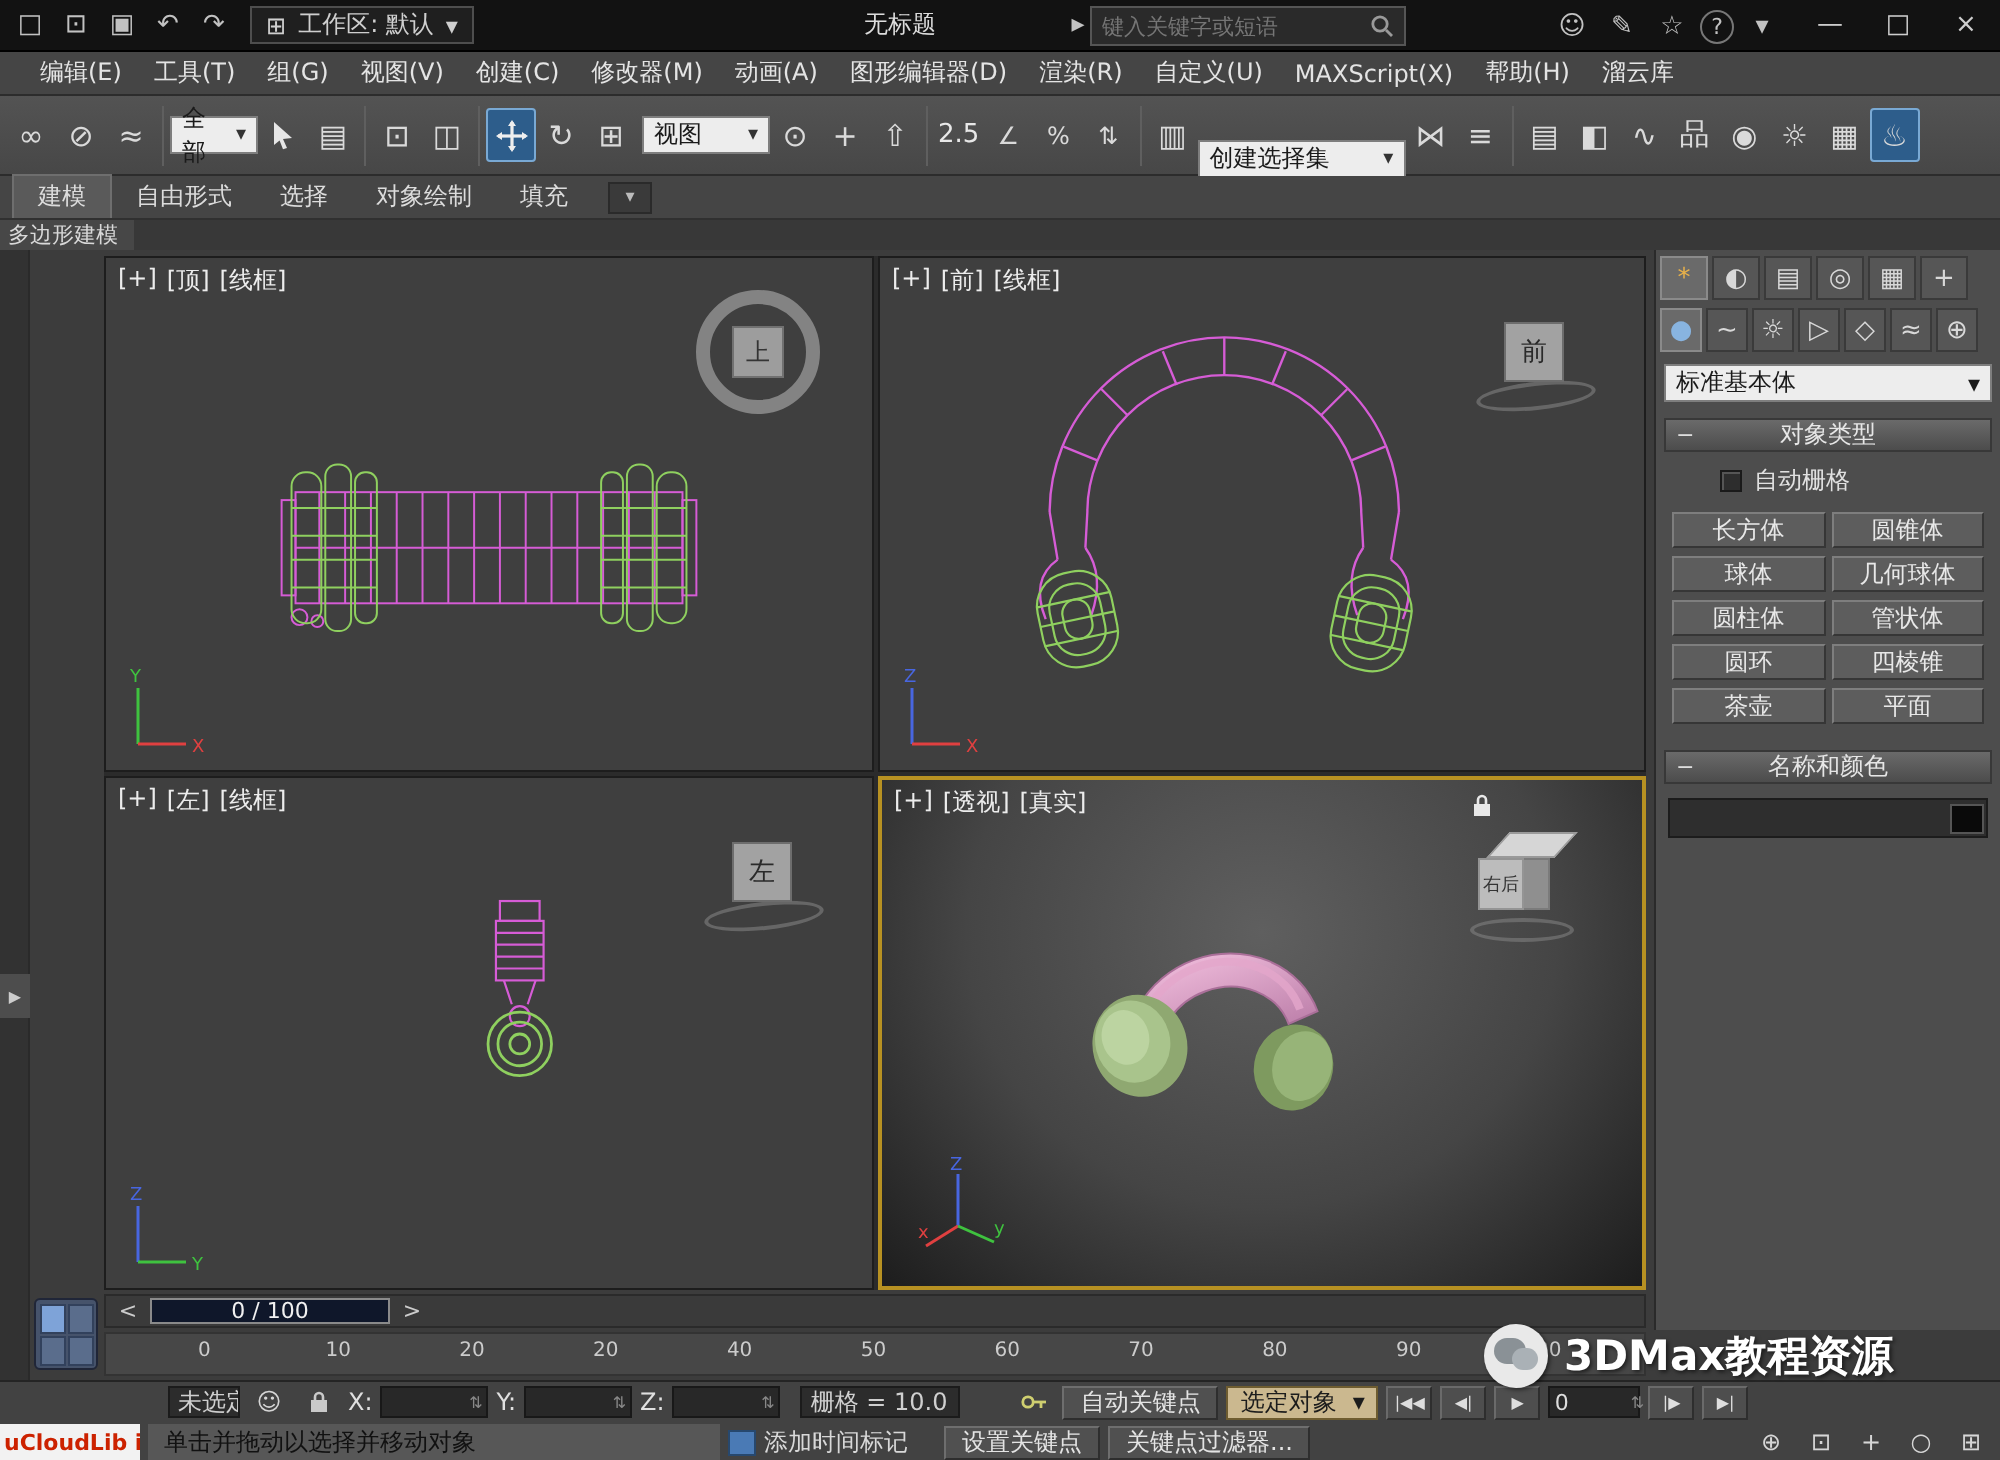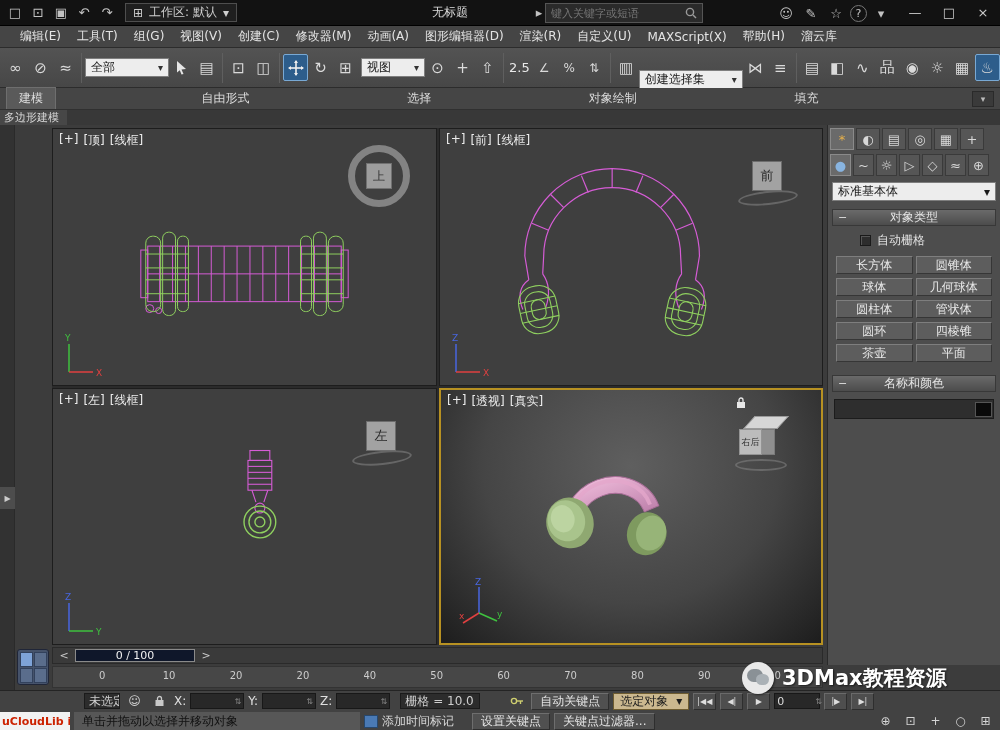--- a/index.html
+++ b/index.html
@@ -25,21 +25,21 @@
 #toolbar{position:absolute;left:0;top:48px;width:1000px;height:40px;background:linear-gradient(#535353,#474747);border-bottom:1px solid #2c2c2c;display:flex;align-items:center;padding:0 3px;}
 .ticon{width:25px;height:27px;display:flex;align-items:center;justify-content:center;color:#dadada;font-size:15px;border-radius:2px;flex:0 0 auto;}
 .ticon.sm{font-size:12px;}
 .ticon.active{background:#2d5d8b;border:1px solid #79a9d4;}
 .tsep{width:1px;height:30px;background:#5f5f5f;margin:0 3px;flex:0 0 auto;}
 .tdrop{height:19px;background:#ededed;color:#1a1a1a;border:1px solid #7e7e7e;display:flex;align-items:center;justify-content:space-between;padding:0 5px;gap:6px;font-size:12px;flex:0 0 auto;}
 .tdrop .car{color:#333;font-size:10px;}
 .snaplab{font-size:13px;color:#e8e8e8;padding:0 2px;}
 
 
-#ribbon{position:absolute;left:0;top:88px;width:1000px;height:22px;background:#454545;display:flex;align-items:flex-end;padding:0 6px;border-bottom:1px solid #303030;justify-content:space-between;}
+#ribbon{position:absolute;left:0;top:88px;width:1000px;height:22px;background:#454545;display:flex;align-items:flex-end;padding:0 6px;border-bottom:1px solid #303030;}
 .rtab{padding:2px 12px;color:#dcdcdc;}
 .rtab.active{background:#5a5a5a;border:1px solid #6e6e6e;border-bottom:none;}
 .rcaret{width:22px;height:16px;background:#3a3a3a;border:1px solid #2a2a2a;display:flex;align-items:center;justify-content:center;margin:0 0 2px 8px;color:#bbb;font-size:9px;}
 #ribbon-sub{position:absolute;left:0;top:110px;width:1000px;height:15px;background:#383838;display:flex;}
 .rsub-tab{padding:0 8px;background:#474747;color:#d8d8d8;font-size:11px;line-height:15px;margin-left:-4px;}
 
 
 #left-strip{position:absolute;left:0;top:125px;width:15px;height:565px;background:#323232;border-right:1px solid #2a2a2a;}
 #strip-arrow{position:absolute;left:0;top:487px;width:15px;height:22px;background:#4d4d4d;color:#ccc;font-size:8px;display:flex;align-items:center;justify-content:center;}
 #layout-icon{position:absolute;left:17px;top:649px;width:32px;height:36px;background:#46536b;border:1px solid #202638;border-radius:3px;display:grid;grid-template-columns:13px 13px;grid-template-rows:15px 15px;gap:1px;padding:2px;}
@@ -169,21 +169,21 @@
     <span class="menu-item">MAXScript(X)</span>
     <span class="menu-item">帮助(H)</span>
     <span class="menu-item">溜云库</span>
   </div>
 
   <div id="toolbar">
     <span class="ticon">∞</span>
     <span class="ticon">⊘</span>
     <span class="ticon">≈</span>
     <span class="tsep"></span>
-    <div class="tdrop" style="width:84px;">
+    <div class="tdrop" style="width:44px;">
       <span>全部</span>
         <span class="car">▾</span>
     </div>
     <span class="ticon">
       <svg width="13" height="15" viewBox="0 0 13 15">
           <path d="M2,1 L11,9 L6.5,9.5 L8.5,14 L6.5,14.6 L4.8,10.2 L2,12.5 Z" fill="#e6e6e6"></path>
         </svg>
     </span>
     <span class="ticon">▤</span>
     <span class="tsep"></span>

